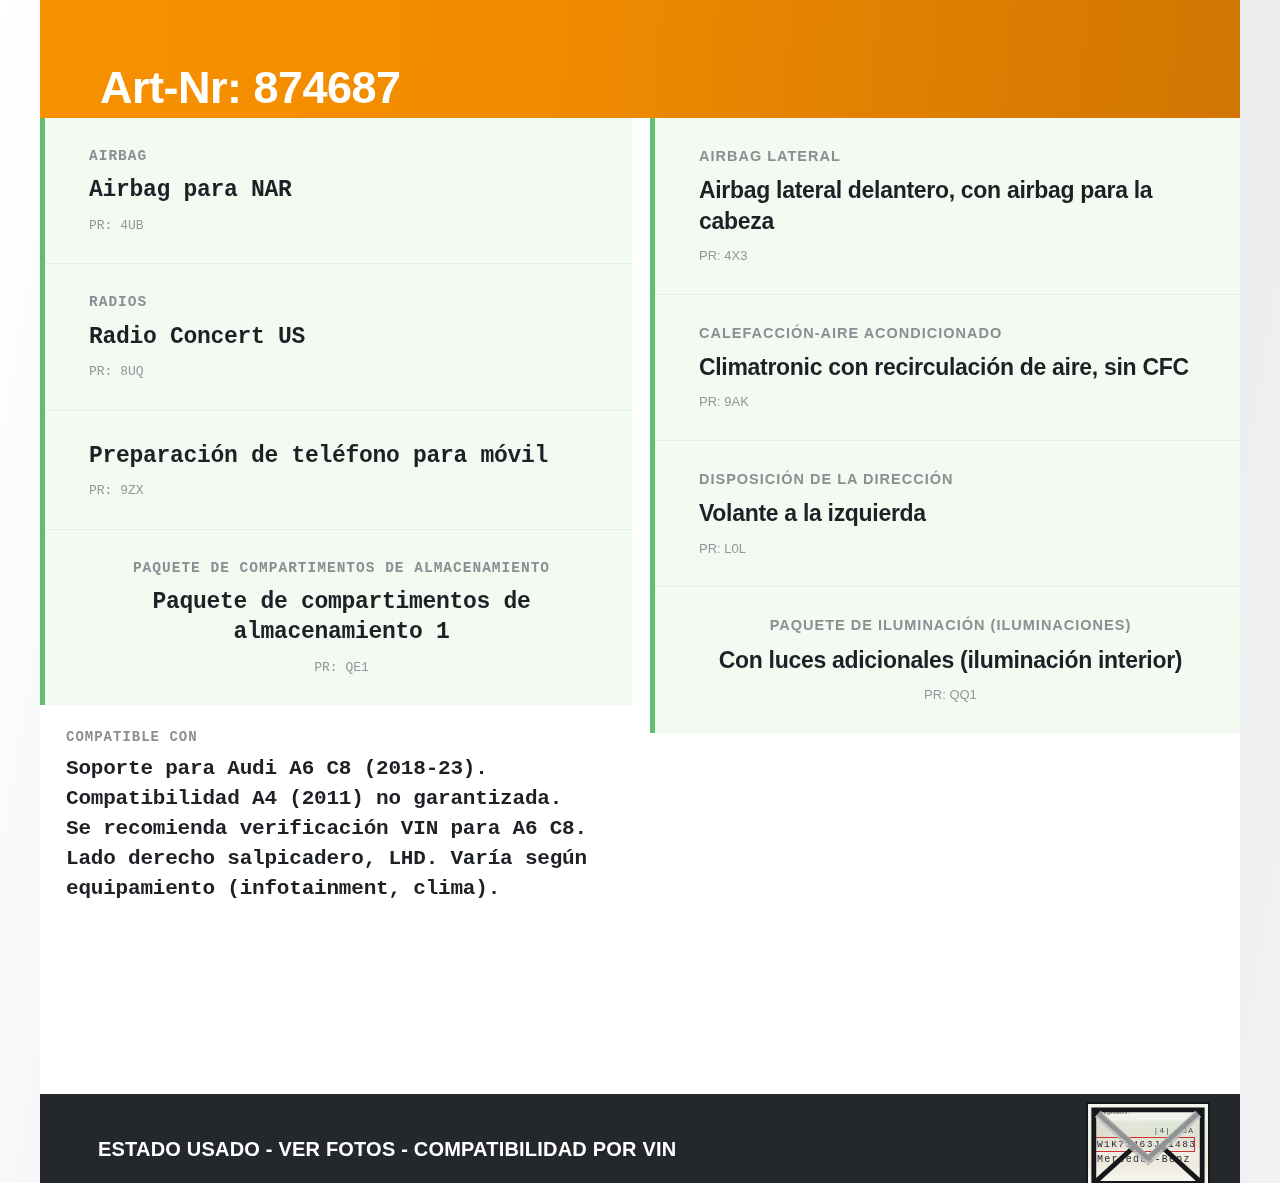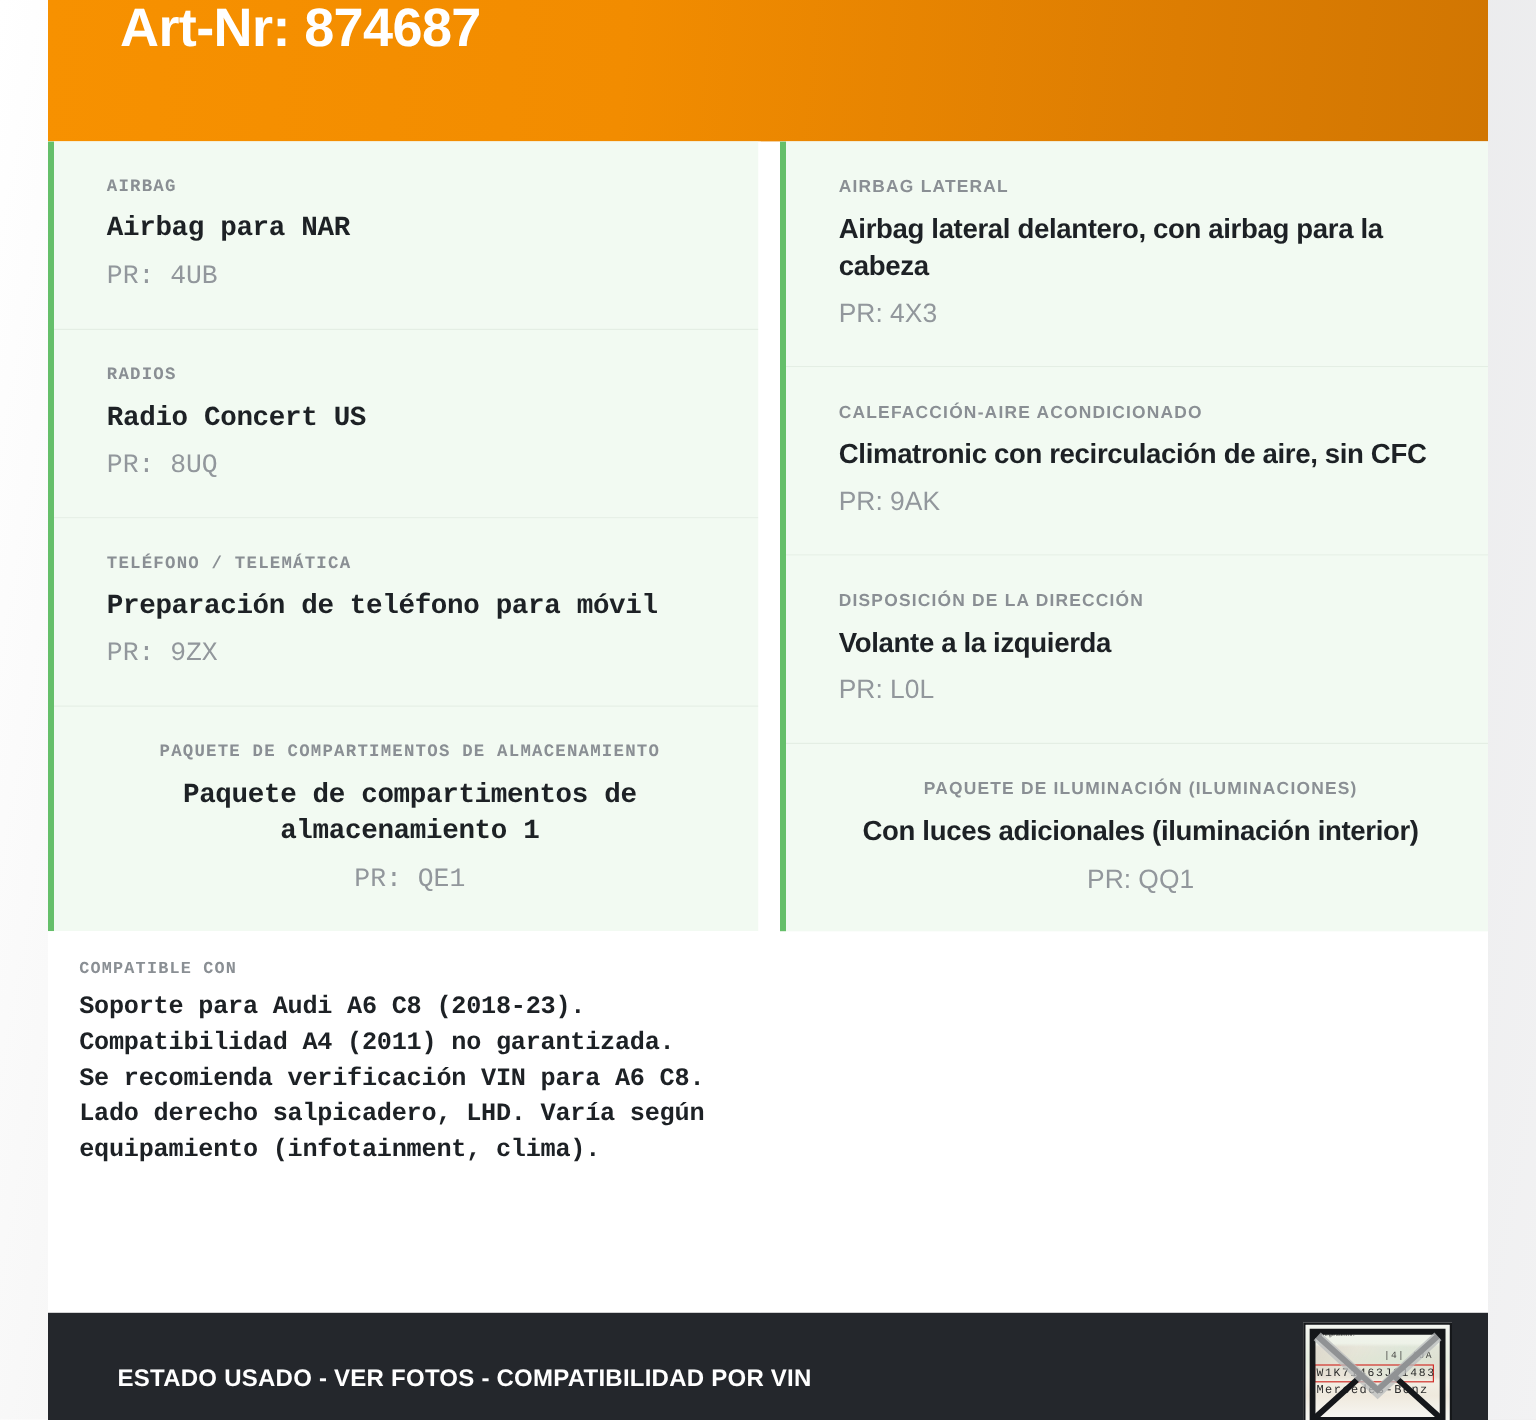--- a/index.html
+++ b/index.html
@@ -21,21 +21,21 @@
     width: 1200px;
     height: 1183px;
     background: transparent;
   }
 
   
   .header {
     height: 118px;
     background: linear-gradient(95deg, #f79100 0%, #f28c00 40%, #dd7d02 78%, #d17602 100%);
     display: flex;
-    align-items: flex-start;
+    align-items: flex-end;
     box-sizing: border-box;
     padding: 0 0 8px 60px;
   }
   .header-title {
     color: #ffffff;
     font-size: 45px;
     font-weight: bold;
     letter-spacing: -0.5px;
     line-height: 1;
   }
@@ -79,21 +79,21 @@
   .card-val {
     color: #1d2125;
     font-size: 23px;
     font-weight: bold;
     line-height: 1.32;
     letter-spacing: -0.3px;
     margin: 0 0 12px 0;
   }
   .card-pr {
     color: #92979c;
-    font-size: 22px;
+    font-size: 13px;
     line-height: 1.2;
   }
 
   
   .compat {
     box-sizing: border-box;
     background: #ffffff;
     padding: 24px 40px 30px 26px;
   }
   .compat-label {
@@ -226,21 +226,20 @@
           <div class="card-pr">PR: 4UB</div>
         </div>
 
         <div class="card">
           <div class="card-cat">RADIOS</div>
           <div class="card-val">Radio Concert US</div>
           <div class="card-pr">PR: 8UQ</div>
         </div>
 
         <div class="card">
-          <div class="card-cat">TELÉFONO / TELEMÁTICA</div>
           <div class="card-val">Preparación de teléfono para móvil</div>
           <div class="card-pr">PR: 9ZX</div>
         </div>
 
         <div class="card">
           <div class="card-cat">PAQUETE DE COMPARTIMENTOS DE ALMACENAMIENTO</div>
           <div class="card-val">Paquete de compartimentos de almacenamiento 1</div>
           <div class="card-pr">PR: QE1</div>
         </div>
 

